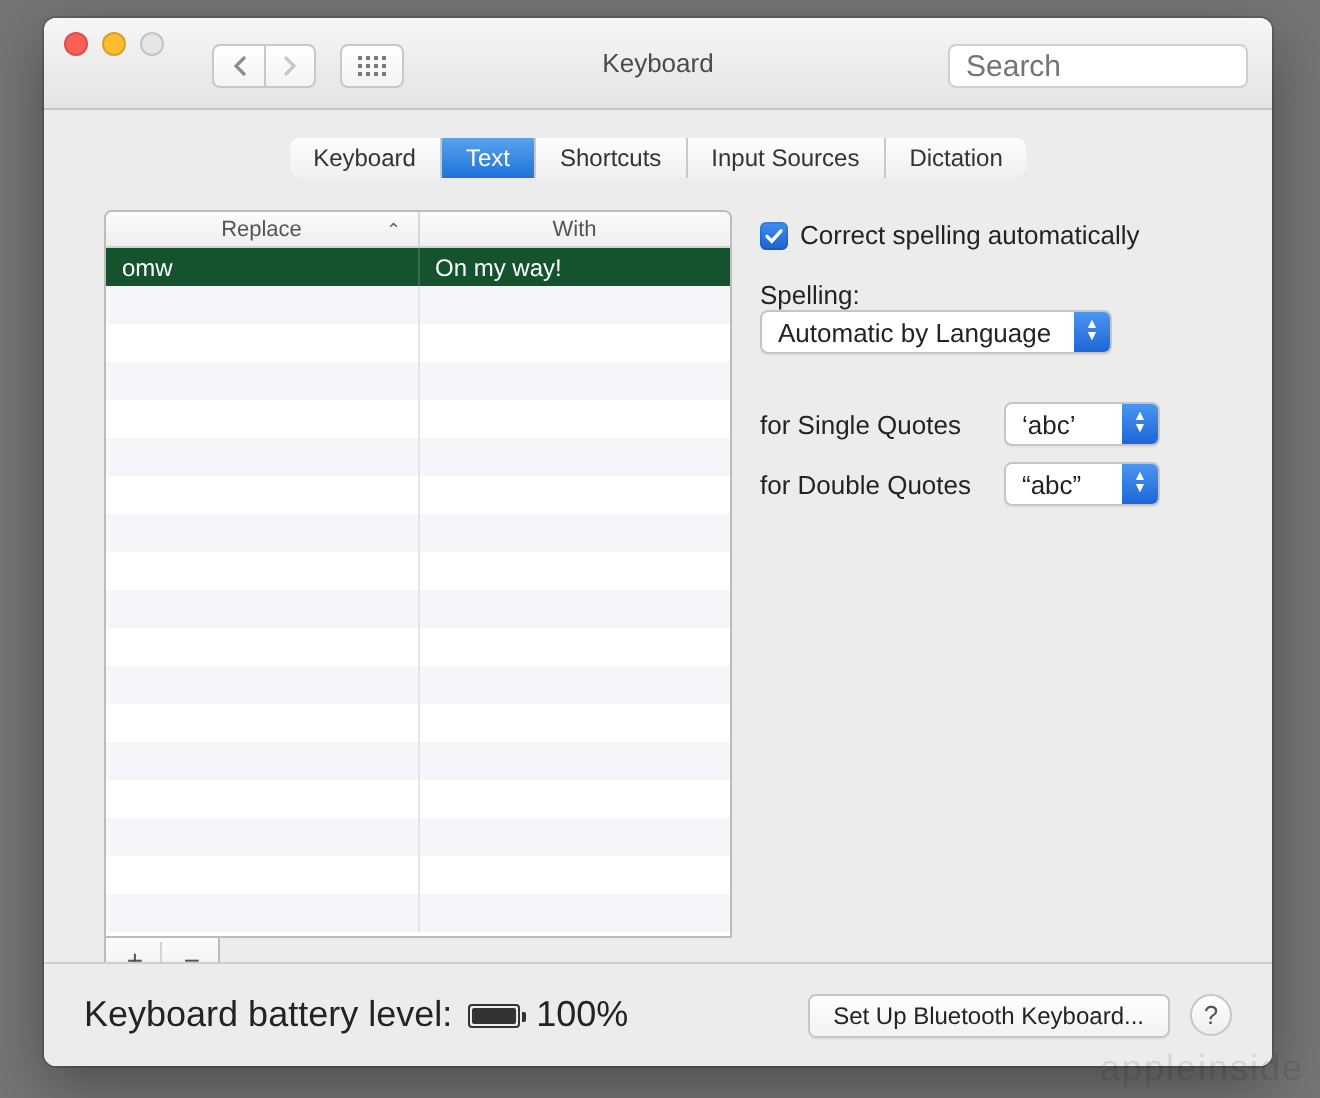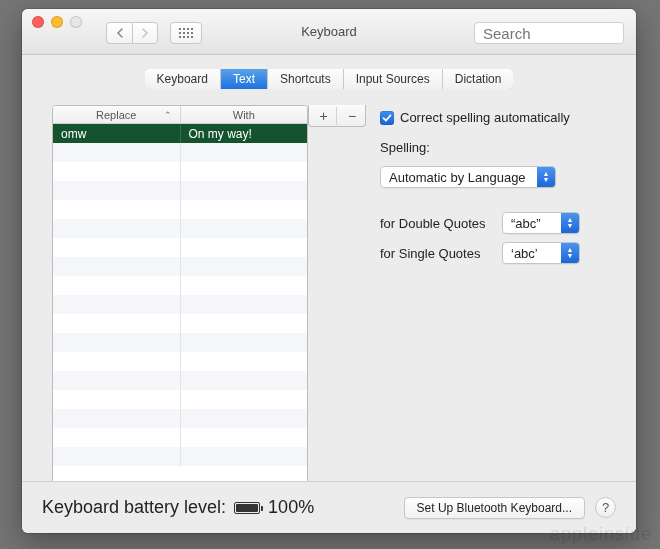--- a/index.html
+++ b/index.html
@@ -100,21 +100,21 @@
     color:#fff;
   }
   
   .content {
     display:flex;
     padding: 16px 20px 0 30px;
     gap: 14px;
     height: 402px;
   }
   
-  .tablewrap { width: 314px; display:flex; flex-direction:row; }
+  .tablewrap { width: 314px; display:flex; flex-direction:column; }
   .table {
     flex:1;
     border:1px solid #bcbcbc;
     border-radius:4px 4px 0 0;
     background:#fff;
     overflow:hidden;
   }
   .thead { display:flex; height:18px; background:linear-gradient(#fbfbfb,#efefef); border-bottom:1px solid #d0d0d0;}
   .th { flex:1; font-size:11px; color:#555; display:flex; align-items:center; justify-content:center; position:relative;}
   .th:first-child{border-right:1px solid #d7d7d7;}
@@ -149,21 +149,21 @@
   }
   .chk svg { width:10px; height:10px; }
   .redbox {
     border:3px solid #e2261c;
     padding: 0 3px;
     border-radius:2px;
     margin: 1px 0 6px -4px;
     width: fit-content;
   }
   .lbl { font-size:13px; }
-  .section-label { font-size:13px; margin-top:12px; margin-bottom:11px;}
+  .section-label { font-size:13px; margin-top:12px; margin-bottom:0;}
   .select {
     height:22px; border-radius:4px; background:#fff;
     border:1px solid #c5c5c5;
     display:flex; align-items:center; padding:0 0 0 8px;
     font-size:13px; position:relative; width: 176px;
     box-shadow: 0 1px 0 rgba(0,0,0,0.03);
   }
   .select .arrows {
     width:18px;
     height:100%;
@@ -380,30 +380,30 @@
 
       <div class="section-label">Spelling:</div>
       <div class="select">
         <span>Automatic by Language</span>
         <span class="arrows">▲<br>▼</span>
       </div>
 
       <div style="height:16px"></div>
 
       <div class="pairrow">
+        <span class="plabel">for Single Quotes</span>
+        <div class="select small">
+          <span>‘abc’</span>
+          <span class="arrows">▲<br>▼</span>
+        </div>
+      </div>
+      <div class="pairrow">
         <span class="plabel">for Double Quotes</span>
         <div class="select small">
           <span>“abc”</span>
-          <span class="arrows">▲<br>▼</span>
-        </div>
-      </div>
-      <div class="pairrow">
-        <span class="plabel">for Single Quotes</span>
-        <div class="select small">
-          <span>‘abc’</span>
           <span class="arrows">▲<br>▼</span>
         </div>
       </div>
     </div>
   </div>
 
   <div class="footer">
     <div class="battery">
       <span>Keyboard battery level:</span>
       <span class="batt-icon">

